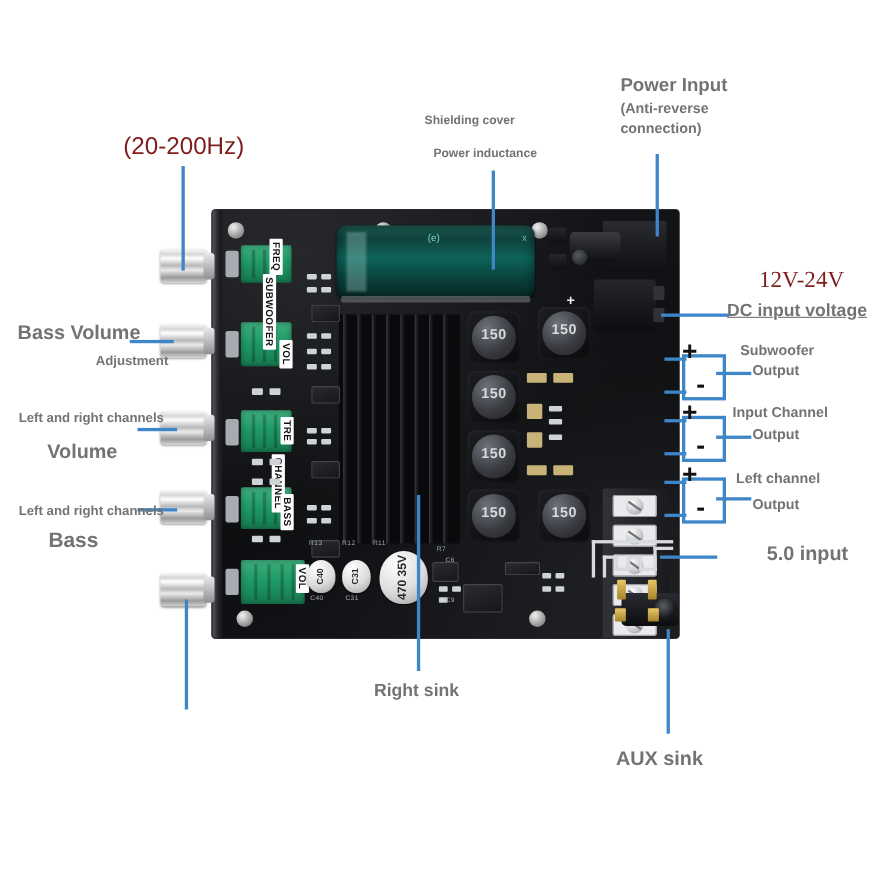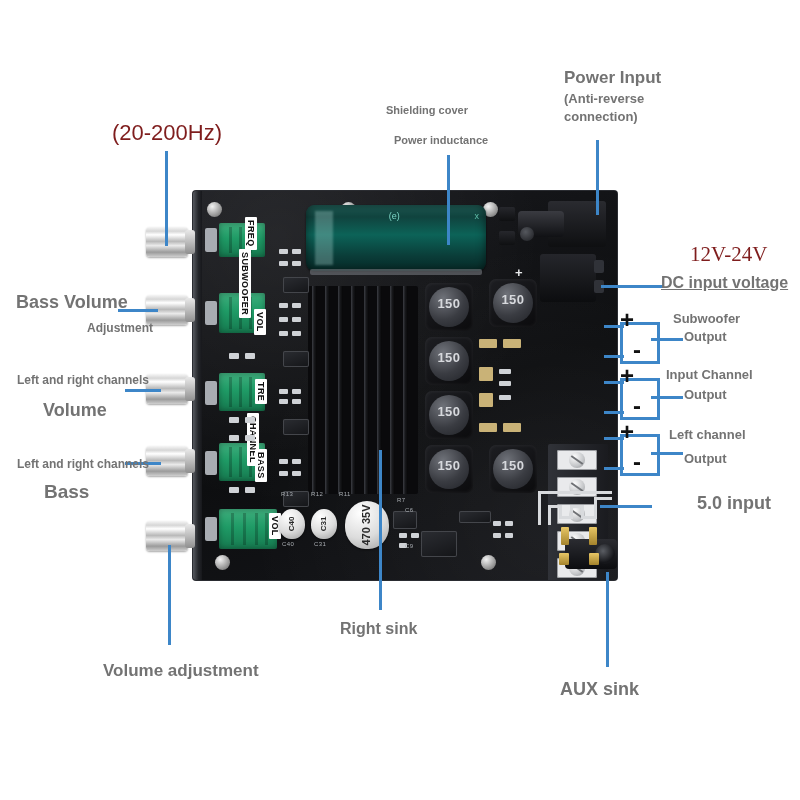--- a/index.html
+++ b/index.html
@@ -403,21 +403,20 @@
 
   <div class="lbl" style="left:16px;top:292px;font-size:18px;">Bass Volume</div>
   <div class="lbl" style="left:39px;top:322px;font-size:12px;margin-left:48px;">Adjustment</div>
 
   <div class="lbl" style="left:17px;top:374px;font-size:12px;">Left and right channels</div>
   <div class="lbl" style="left:43px;top:400px;font-size:18px;">Volume</div>
 
   <div class="lbl" style="left:17px;top:458px;font-size:12px;">Left and right channels</div>
   <div class="lbl" style="left:44px;top:481px;font-size:19px;">Bass</div>
 
-  <div class="lbl" style="left:103px;top:661px;font-size:17px;">Volume adjustment</div>
 
   <div class="lbl" style="left:386px;top:104px;font-size:11px;">Shielding cover</div>
   <div class="lbl" style="left:394px;top:134px;font-size:11px;">Power inductance</div>
 
   <div class="lbl" style="left:340px;top:620px;font-size:16px;">Right sink</div>
 
   <div class="lbl" style="left:564px;top:68px;font-size:17px;">Power Input</div>
   <div class="lbl" style="left:564px;top:92px;font-size:13px;">(Anti-reverse</div>
   <div class="lbl" style="left:564px;top:110px;font-size:13px;">connection)</div>
 

